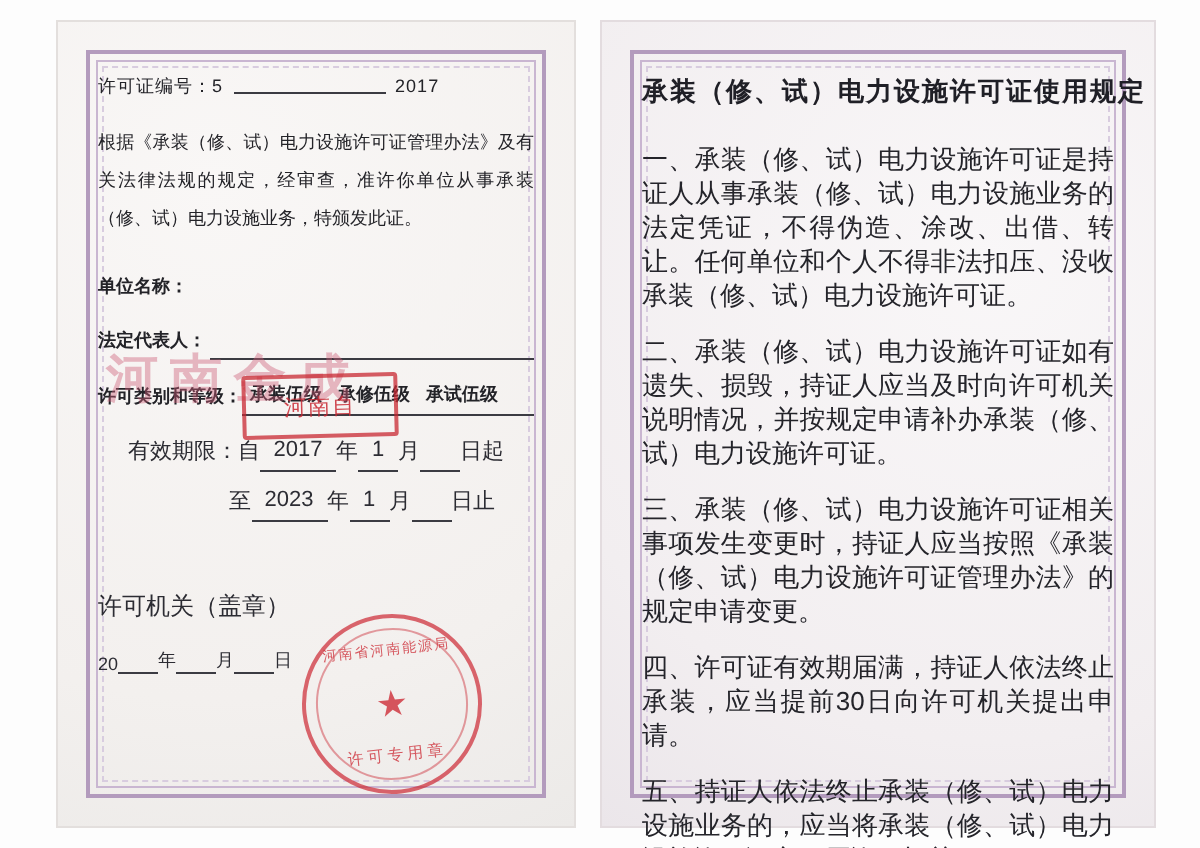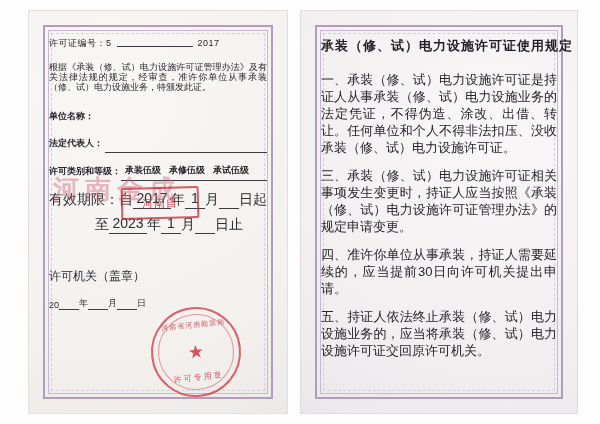--- a/index.html
+++ b/index.html
@@ -77,21 +77,21 @@
   }
   .lic-no .blank {
     display: inline-block;
     width: 76px;
     border-bottom: 1px solid #3b3b42;
     margin: 0 2px;
     vertical-align: -1px;
   }
   .para {
     font-size: 9px;
-    line-height: 10px;
+    line-height: 19px;
     text-align: justify;
     color: #232328;
     margin-bottom: 14px;
   }
   .fieldrow {
     font-size: 9px;
     line-height: 20px;
     color: #232328;
     display: flex;
     align-items: flex-end;
@@ -114,26 +114,27 @@
   .grades {
     display: flex;
     gap: 8px;
     border-bottom: 1px solid #3b3b42;
     flex: 1 1 auto;
     margin-left: 0;
     padding-left: 4px;
     font-size: 9px;
   }
   .daterow {
-    font-size: 14px;
+    font-size: 11px;
     line-height: 20px;
     display: flex;
     align-items: flex-end;
     white-space: nowrap;
     margin-bottom: 4px;
+    justify-content: center;
   }
   .d-seg {
     border-bottom: 1px solid #3b3b42;
     padding: 0 2px;
     min-width: 24px;
     text-align: center;
   }
   .d-seg.wide { min-width: 34px; }
   .d-seg.narrow { min-width: 16px; }
   .issuer {
@@ -334,19 +335,20 @@
       <div class="seal-star">★</div>
       <div class="seal-bottom">许可专用章</div>
     </div>
   </div>
 
   <div class="page page-right">
     <div class="frame"></div>
     <div class="inner">
       <div class="r-title">承装（修、试）电力设施许可证使用规定</div>
       <div class="r-para">一、承装（修、试）电力设施许可证是持证人从事承装（修、试）电力设施业务的法定凭证，不得伪造、涂改、出借、转让。任何单位和个人不得非法扣压、没收承装（修、试）电力设施许可证。</div>
+      <div class="r-para">二、承装（修、试）电力设施许可证如有遗失、损毁，持证人应当及时向许可机关说明情况，并按规定申请补办承装（修、试）电力设施许可证。</div>
       <div class="r-para">三、承装（修、试）电力设施许可证相关事项发生变更时，持证人应当按照《承装（修、试）电力设施许可证管理办法》的规定申请变更。</div>
-      <div class="r-para">四、准许你单位从事承装，持证人需要延续的，应当提前30日向许可机关提出申请。</div>
+      <div class="r-para">四、许可证有效期届满，持证人依法终止承装，应当提前30日向许可机关提出申请。</div>
       <div class="r-para">五、持证人依法终止承装（修、试）电力设施业务的，应当将承装（修、试）电力设施许可证交回原许可机关。</div>
     </div>
   </div>
 
 </div>
 
 </body></html>

